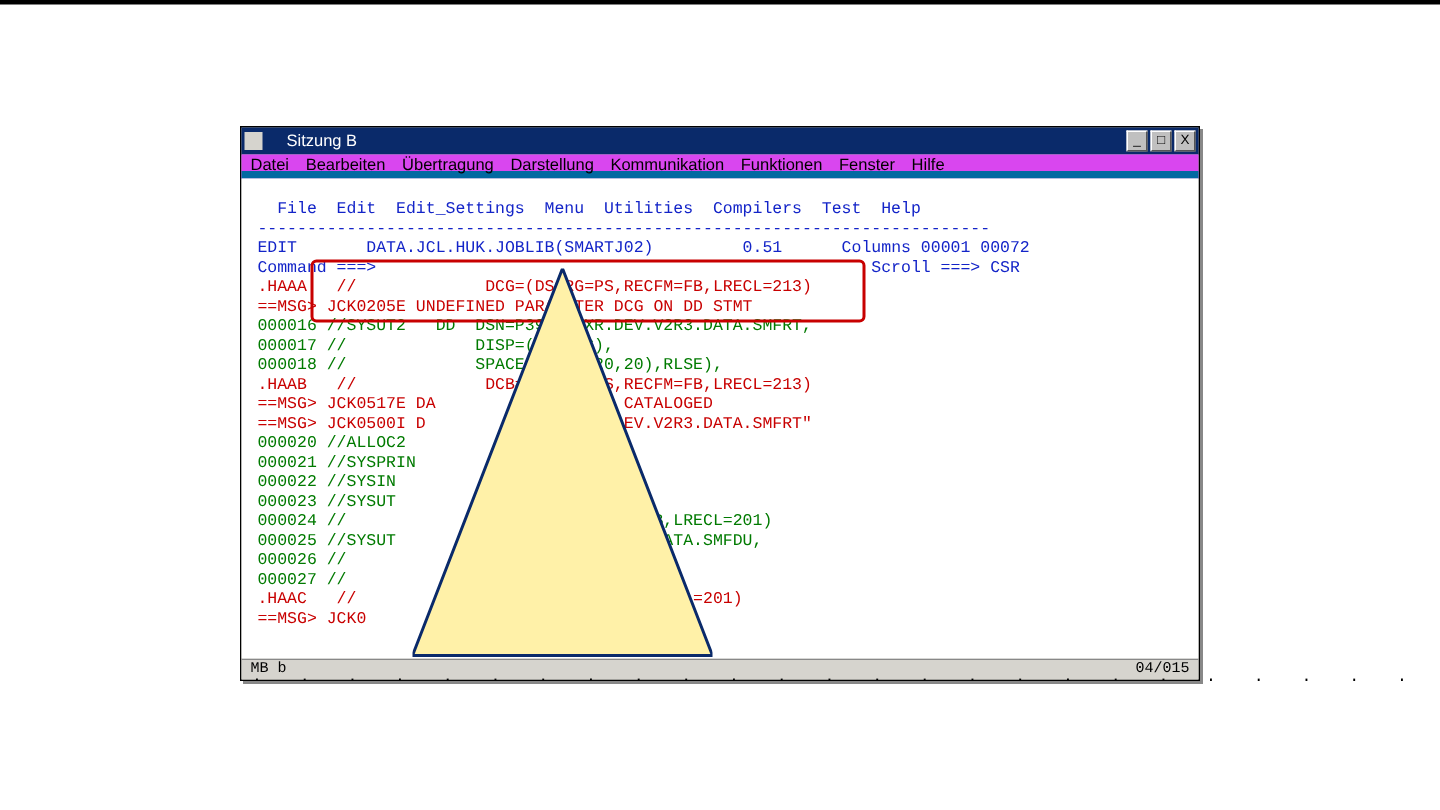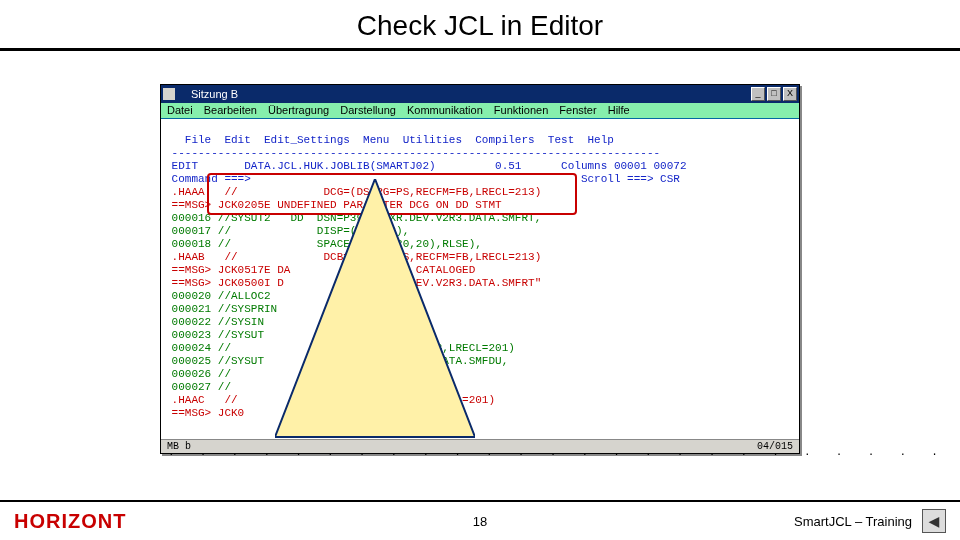--- a/index.html
+++ b/index.html
@@ -7,21 +7,21 @@
   .slide { width: 960px; height: 540px; position: relative; }
   .title { text-align: center; font-size: 28px; color: #000; padding: 10px 0 6px; font-weight: normal; }
   .title-underline { border-bottom: 3px solid #000; margin: 0 0 14px 0; }
   .terminal-window { position: absolute; left: 160px; top: 84px; width: 640px; height: 370px; border: 1px solid #000; background: #d6d4ce; box-shadow: 2px 2px 0 #888; }
   .win-titlebar { height: 18px; background: linear-gradient(#0a2a6a, #0a2a6a); color: #fff; font-size: 11px; display: flex; align-items: center; padding: 0 2px; justify-content: space-between; }
   .win-titleleft { display:flex; align-items:center; gap:16px; }
   .win-icon { width:12px; height:12px; background:#d6d4ce; display:inline-block; }
   .win-title { font-size: 11px; }
   .win-btns { display:flex; gap:2px; }
   .win-btn { width:14px; height:14px; background:#c0c0c0; border:1px solid #fff; border-right-color:#555; border-bottom-color:#555; font-size:9px; line-height:11px; text-align:center; color:#000; }
-  .win-menubar { height: 16px; font-size: 11px; color: #000; padding: 1px 6px; background:#86efac; border-bottom:1px solid #0369a1; }
+  .win-menubar { height: 16px; font-size: 11px; color: #000; padding: 1px 6px; background:#d946ef; border-bottom:5px solid #0369a1; }
   .win-menubar span { margin-right: 8px; }
   .term-area { position: relative; background: #fff; height: calc(100% - 34px - 14px); font-family: "Courier New", monospace; font-size: 11px; line-height: 13px; color: #000; padding: 2px 4px; white-space: pre; overflow: hidden; }
   .blue { color: #1324c8; }
   .red { color: #c80000; }
   .green { color: #007a00; }
   .term-status { height:14px; background:#d6d4ce; border-top:1px solid #888; font-size:10px; display:flex; justify-content:space-between; padding:0 6px; align-items:center; color:#000; font-family:"Courier New", monospace;}
   .highlight-box { position: absolute; border: 2px solid #c80000; border-radius: 4px; pointer-events: none; }
   .triangle { position:absolute; pointer-events:none; }
   .callout { position: absolute; left: 142px; top: 366px; width: 680px; background: #fff1a8; border: 2px solid #0a2a6a; border-radius: 14px; padding: 10px 16px; font-size: 16px; text-align: center; color: #000; line-height: 1.3; }
   .footer { position: absolute; left: 0; bottom: 0; width: 960px; height: 40px; border-top: 2px solid #000; display: flex; align-items: center; justify-content: space-between; padding: 0 14px; }
@@ -29,21 +29,20 @@
   .footer-center { font-size: 13px; color: #000; position:absolute; left:50%; transform:translateX(-50%); }
   .footer-right { display:flex; align-items:center; gap:10px; }
   .footer-doc { font-size: 13px; color: #000; }
   .footer-nav { width: 24px; height: 24px; border: 1px solid #555; background: #ddd; display: flex; align-items: center; justify-content: center; font-size: 14px; color:#333; cursor:pointer; }
   .dots-row { position:absolute; left:168px; top:446px; width:628px; font-family:"Courier New",monospace; font-size:11px; color:#000; letter-spacing:4px; white-space:pre; }
 </style>
 </head>
 <body>
 
 <div class="slide">
-  <div class="title">Check JCL in Editor</div>
   <div class="title-underline"></div>
 
   <div class="terminal-window">
     <div class="win-titlebar">
       <div class="win-titleleft">
         <span class="win-icon"></span>
         <span class="win-title">Sitzung B</span>
       </div>
       <div class="win-btns">
         <span class="win-btn">_</span>
@@ -91,23 +90,13 @@
     </div>
     <div class="term-status">
       <span>MB     b</span>
       <span>04/015</span>
     </div>
   </div>
 
   <div class="dots-row">.  .  .  .  .  .  .  .  .  .  .  .  .  .  .  .  .  .  .  .  .  .  .  .  .  .</div>
 
 
-  <div class="footer">
-    <div class="footer-left">HORIZONT</div>
-    <div class="footer-center">18</div>
-    <div class="footer-right">
-      <span class="footer-doc">SmartJCL – Training</span>
-      <span class="footer-nav">
-        <span>◀</span>
-      </span>
-    </div>
-  </div>
 </div>
 
 </body></html>

